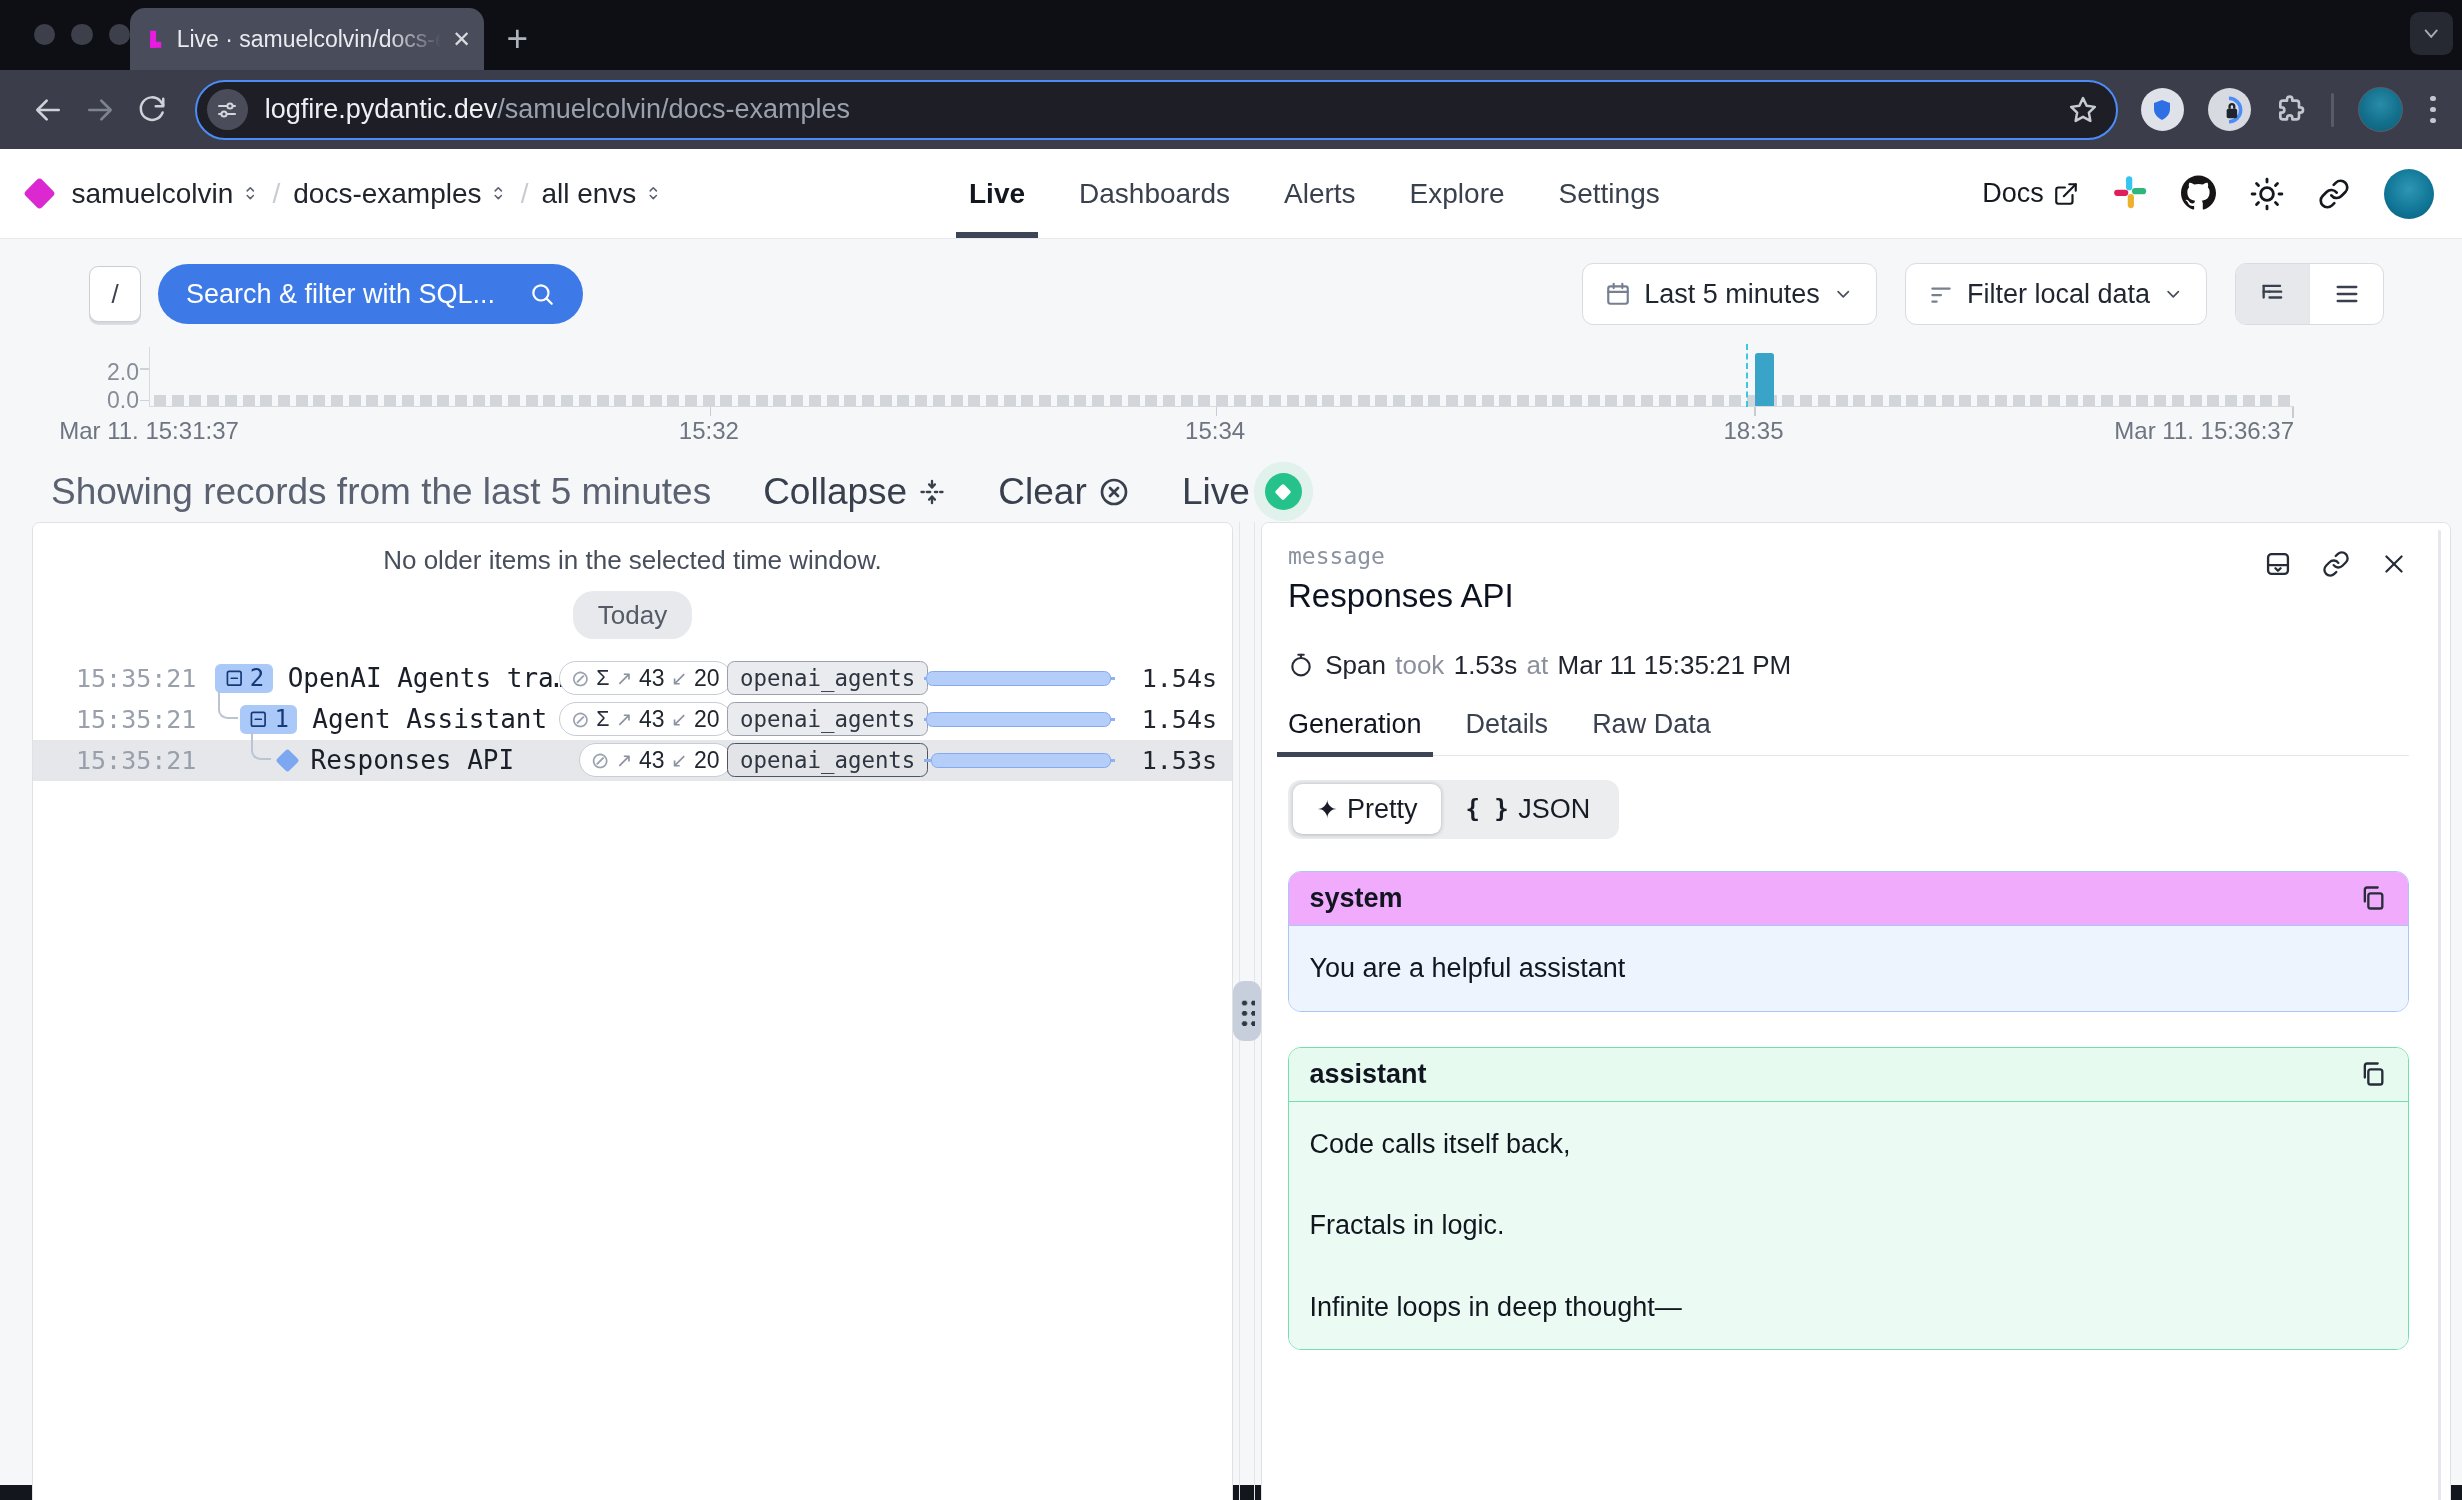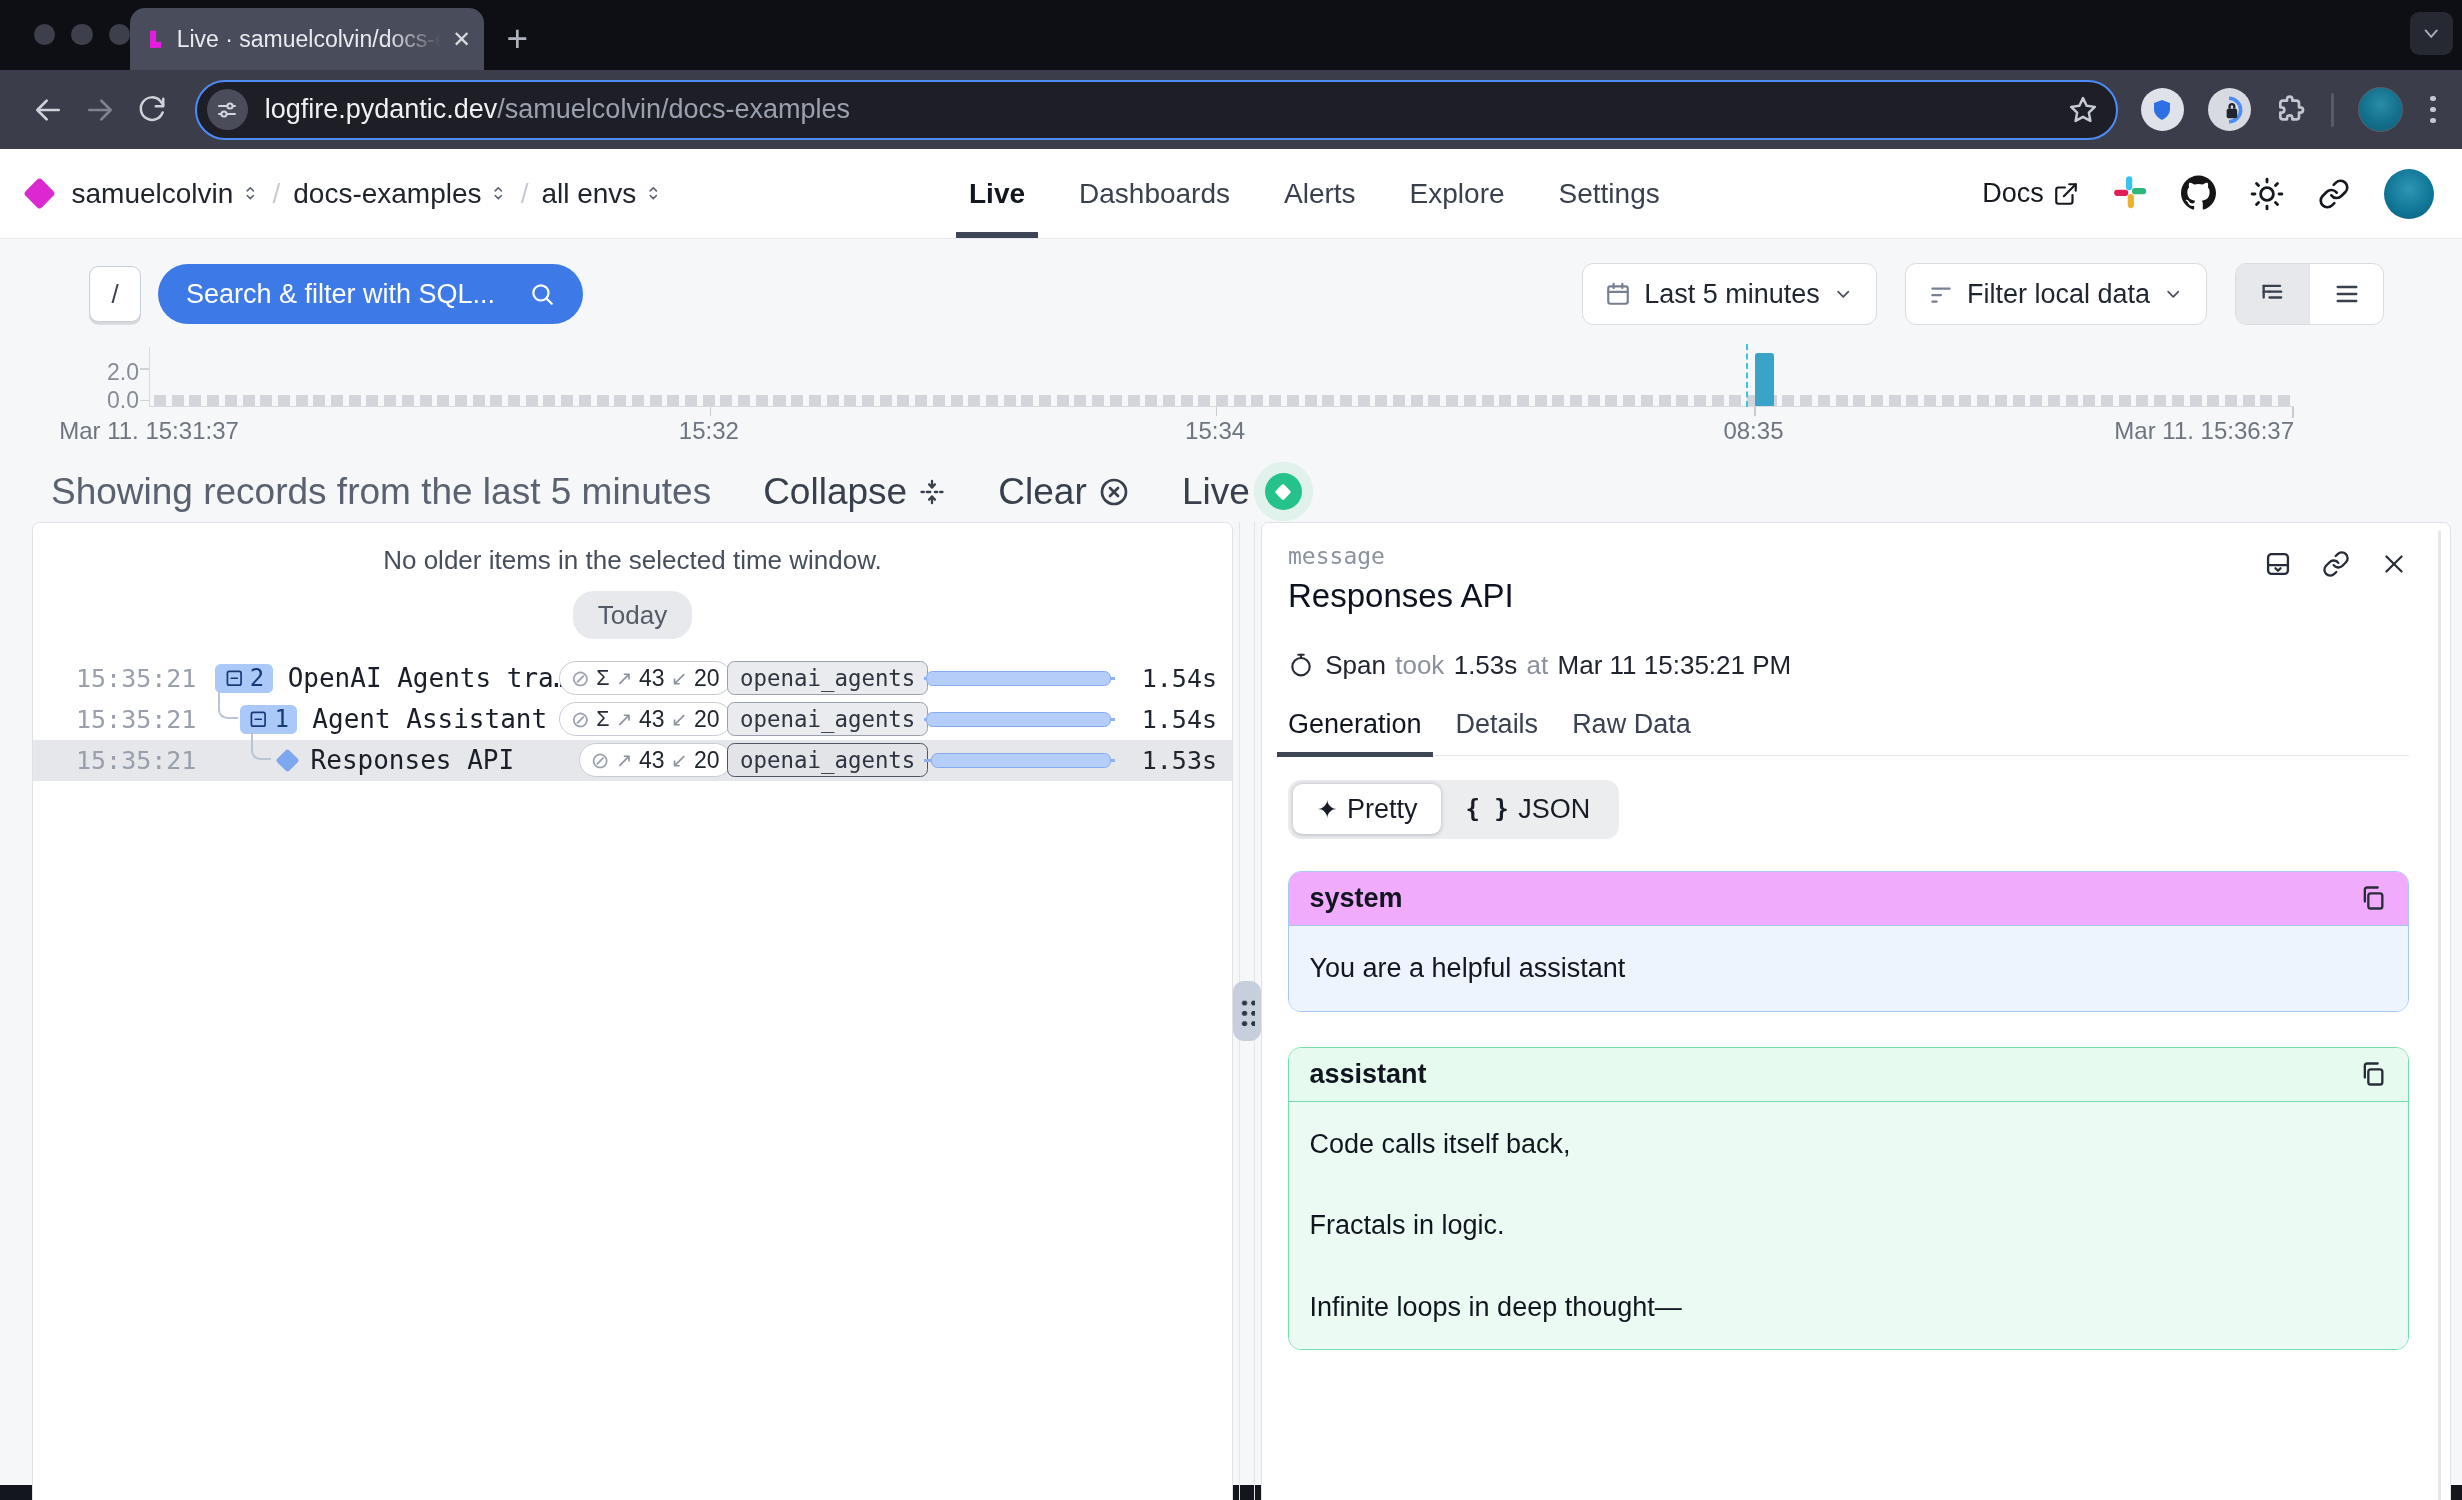--- a/index.html
+++ b/index.html
@@ -127,21 +127,21 @@
 
   
   .detailcard{flex:1;background:#fff;border:1.9px solid #dfe1e6;border-radius:7.5px;position:relative;padding:20.5px 41px 0 26px;overflow:hidden;}
   .kind{font-size:23px;color:#8b92a0;}
   .d-actions{position:absolute;top:26px;right:41px;display:flex;gap:28px;color:#262c37;}
   .d-actions .abtn{width:30px;height:30px;display:flex;align-items:center;justify-content:center;}
   .d-title{margin-top:7.5px;font-size:33px;font-weight:500;color:#0c1220;}
   .spanline{margin-top:35px;display:flex;align-items:center;gap:9.3px;font-size:26px;color:#20242e;}
   .spanline .gray{color:#8a919d;}
   .spanline .sw{color:#272d38;margin-right:1.9px;}
-  .dtabs{margin-top:28px;display:flex;gap:34px;border-bottom:1.9px solid #e6e7ea;padding-bottom:15px;}
+  .dtabs{margin-top:28px;display:flex;gap:44px;border-bottom:1.9px solid #e6e7ea;padding-bottom:15px;}
   .dtab{font-size:27px;color:#3a4150;position:relative;}
   .dtab.active{color:#10151f;}
   .dtab.active::after{content:"";position:absolute;left:-11.2px;right:-11.2px;bottom:-17px;height:4.7px;background:#3e4656;}
   .viewtoggle{margin-top:24px;display:inline-flex;background:#ebedef;border-radius:13px;padding:4.7px;}
   .vseg{display:flex;align-items:center;gap:9.3px;padding:9.3px 24px;border-radius:9.3px;font-size:27px;color:#171c26;}
   .vseg.active{background:#fff;box-shadow:0 0.9px 4.7px rgba(20,24,35,.25);}
   .vseg .braces{font-family:"DejaVu Sans Mono",monospace;font-size:24px;font-weight:bold;}
   .vseg .spark{font-size:25px;}
   .msgs{margin-top:32px;}
   .msg{border-radius:13px;border:1.9px solid;overflow:hidden;margin-bottom:35px;}
@@ -400,21 +400,21 @@
         <span class="xtick" style="left:49.7%;"></span>
         <span class="xtick" style="left:74.8%;"></span>
         <span class="endtick"></span>
         <span class="cursorline" style="left:calc(74.8% - 7.5px);"></span>
         <span class="cbar" style="left:calc(74.8% + 0.9px);height:53px;"></span>
       </div>
       <div class="xlabels">
         <span class="xl first">Mar 11. 15:31:37</span>
         <span class="xl" style="left:26.1%;">15:32</span>
         <span class="xl" style="left:49.7%;">15:34</span>
-        <span class="xl" style="left:74.8%;">08:35</span>
+        <span class="xl" style="left:74.8%;">18:35</span>
         <span class="xl last">Mar 11. 15:36:37</span>
       </div>
     </div>
 
     <div class="statusrow">
       <span class="showing">Showing records from the last 5 minutes</span>
       <span class="st-act">
         <span>Collapse</span>
         <svg class="ic" width="28" height="28" viewBox="0 0 24 24">
             <line x1="12" y1="2.5" x2="12" y2="8"></line>

